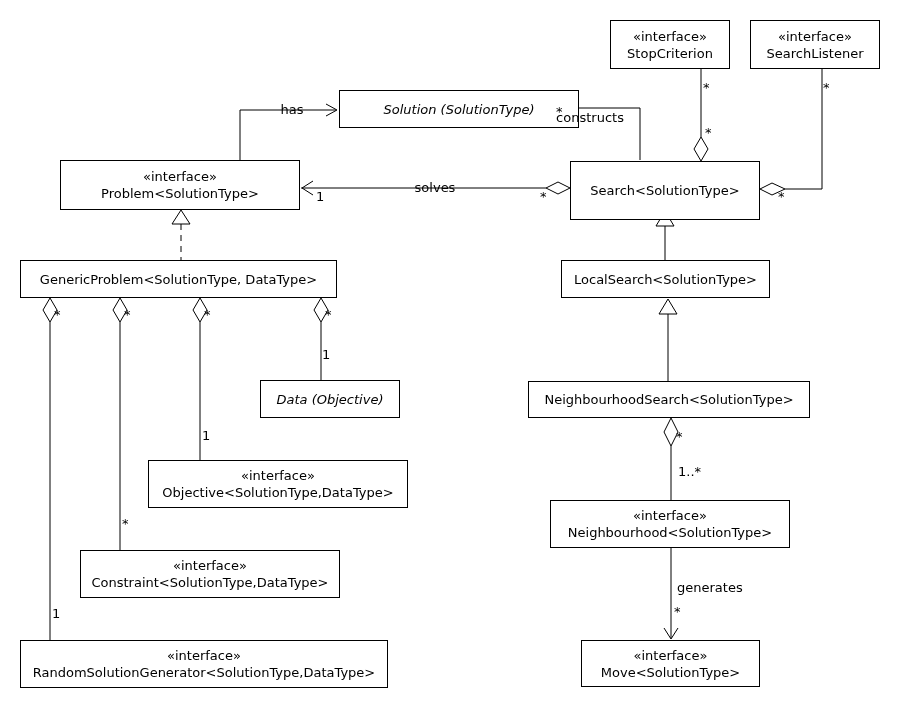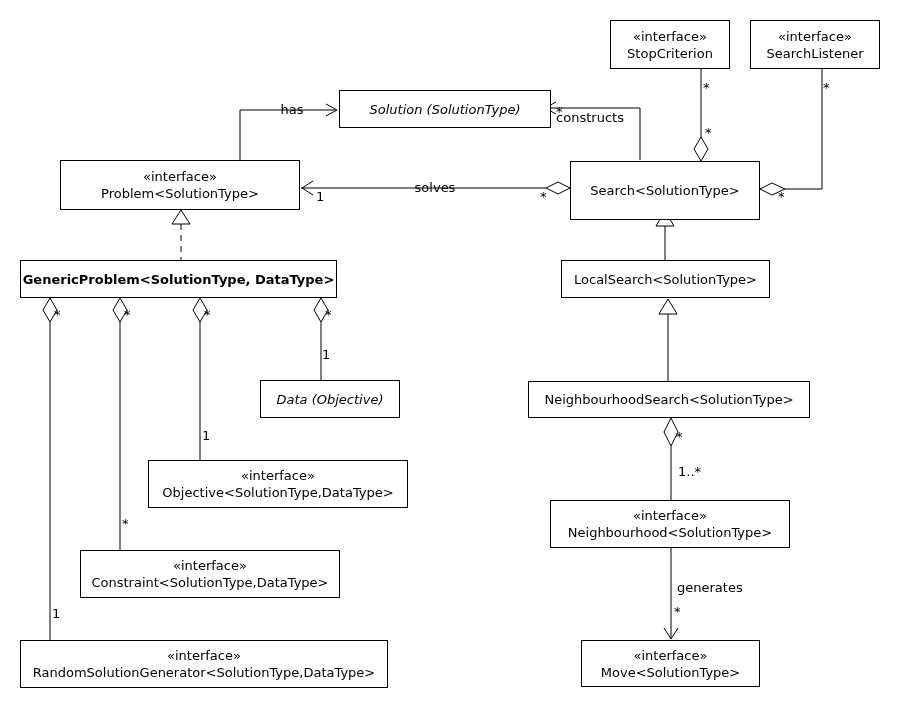--- a/index.html
+++ b/index.html
@@ -98,34 +98,34 @@
   <div class="uml-box" style="left:610px;top:20px;width:120px;height:49px;">
     <div class="stereo">«interface»</div>
     <div class="cname">StopCriterion</div>
   </div>
 
   <div class="uml-box" style="left:750px;top:20px;width:130px;height:49px;">
     <div class="stereo">«interface»</div>
     <div class="cname">SearchListener</div>
   </div>
 
-  <div class="uml-box abstract" style="left:339px;top:90px;width:212px;height:38px;">
+  <div class="uml-box abstract" style="left:339px;top:90px;width:240px;height:38px;">
     <div class="cname">Solution (SolutionType)</div>
   </div>
 
   <div class="uml-box" style="left:60px;top:160px;width:240px;height:50px;">
     <div class="stereo">«interface»</div>
     <div class="cname">Problem&lt;SolutionType&gt;</div>
   </div>
 
   <div class="uml-box" style="left:570px;top:161px;width:190px;height:59px;">
     <div class="cname">Search&lt;SolutionType&gt;</div>
   </div>
 
-  <div class="uml-box" style="left:20px;top:260px;width:317px;height:38px;font-weight:bold;">
+  <div class="uml-box" style="left:20px;top:260px;width:317px;height:38px;">
     <div class="cname">GenericProblem&lt;SolutionType, DataType&gt;</div>
   </div>
 
   <div class="uml-box" style="left:561px;top:260px;width:209px;height:38px;">
     <div class="cname">LocalSearch&lt;SolutionType&gt;</div>
   </div>
 
   <div class="uml-box abstract" style="left:260px;top:380px;width:140px;height:38px;">
     <div class="cname">Data (Objective)</div>
   </div>

